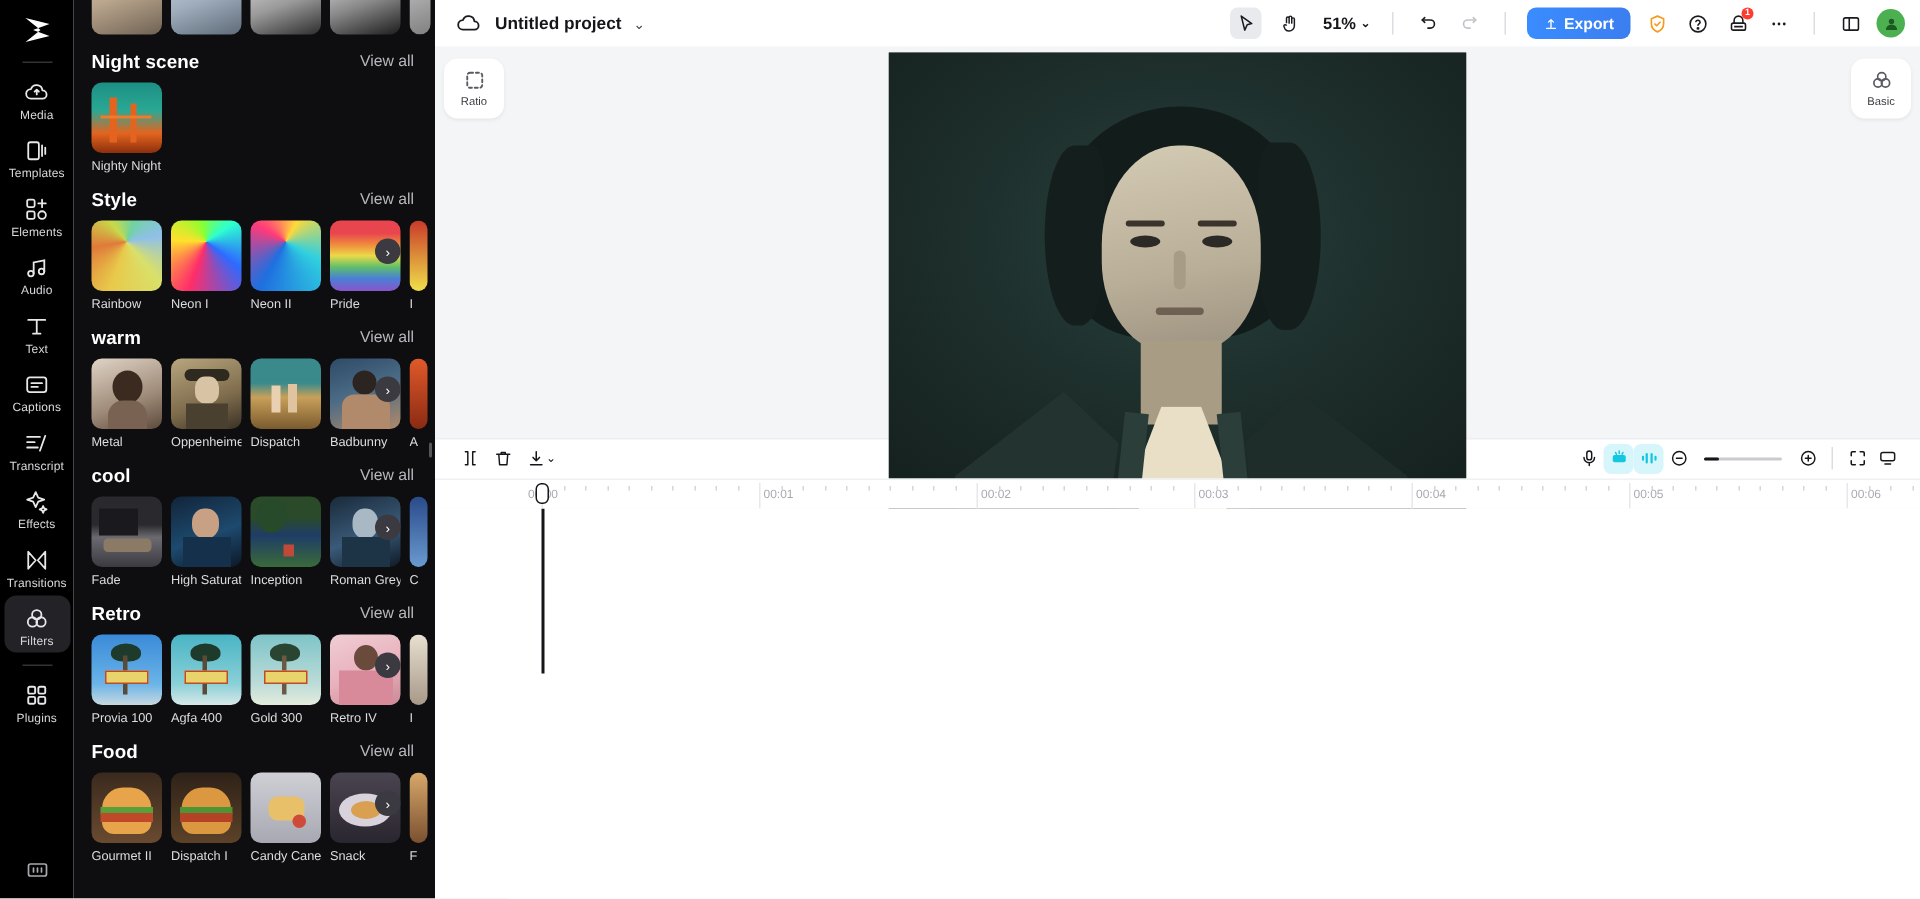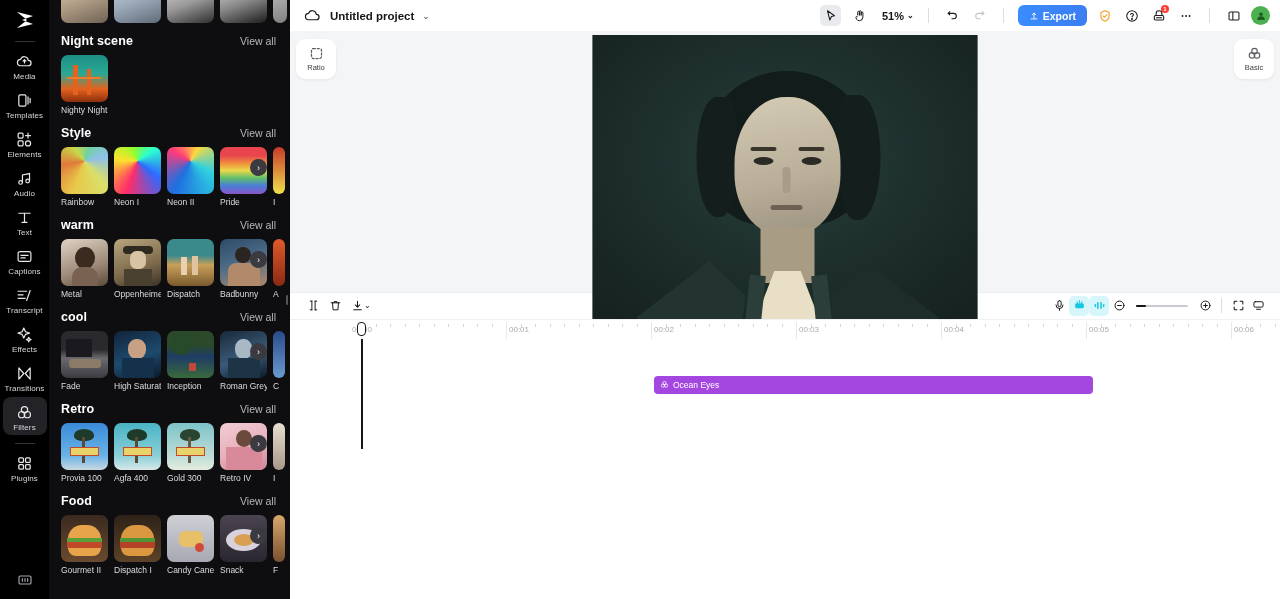--- a/index.html
+++ b/index.html
@@ -839,30 +839,18 @@
         <div class="tick" style="left: 926.5px;"></div>
         <div class="tick maj" style="left: 941px;"></div>
         <div class="tlabel" style="left: 941px;">00:06</div>
         <div class="tick" style="left: 955.5px;"></div>
         <div class="tick" style="left: 970px;"></div>
         <div class="tick" style="left: 984.5px;"></div>
         <div style="position: absolute; left: 67px; top: 2px; width: 9px; height: 14px; background: rgb(255, 255, 255); border: 1.6px solid rgb(22, 22, 26); border-radius: 4px; z-index: 10;"></div>
       </div>
 
     <div class="tracks">
-      <div class="track-row" style="top:37px;">
-        <div class="clip" style="left:364px;width:439px;">
-          <span class="clip-ico">
-            <svg width="9" height="9" viewBox="0 0 24 24" fill="none" stroke="#fff" stroke-width="2">
-              <circle cx="12" cy="8.2" r="4.4"></circle>
-                <circle cx="8" cy="15" r="4.4"></circle>
-                <circle cx="16" cy="15" r="4.4"></circle>
-              </svg>
-          </span>
-          <span>Ocean Eyes</span>
-        </div>
-      </div>
       <div class="playhead" style="left:71px;top:0;height:110px;">
         
       </div>
     </div>
   </div>
 </div>
 
 </body></html>

